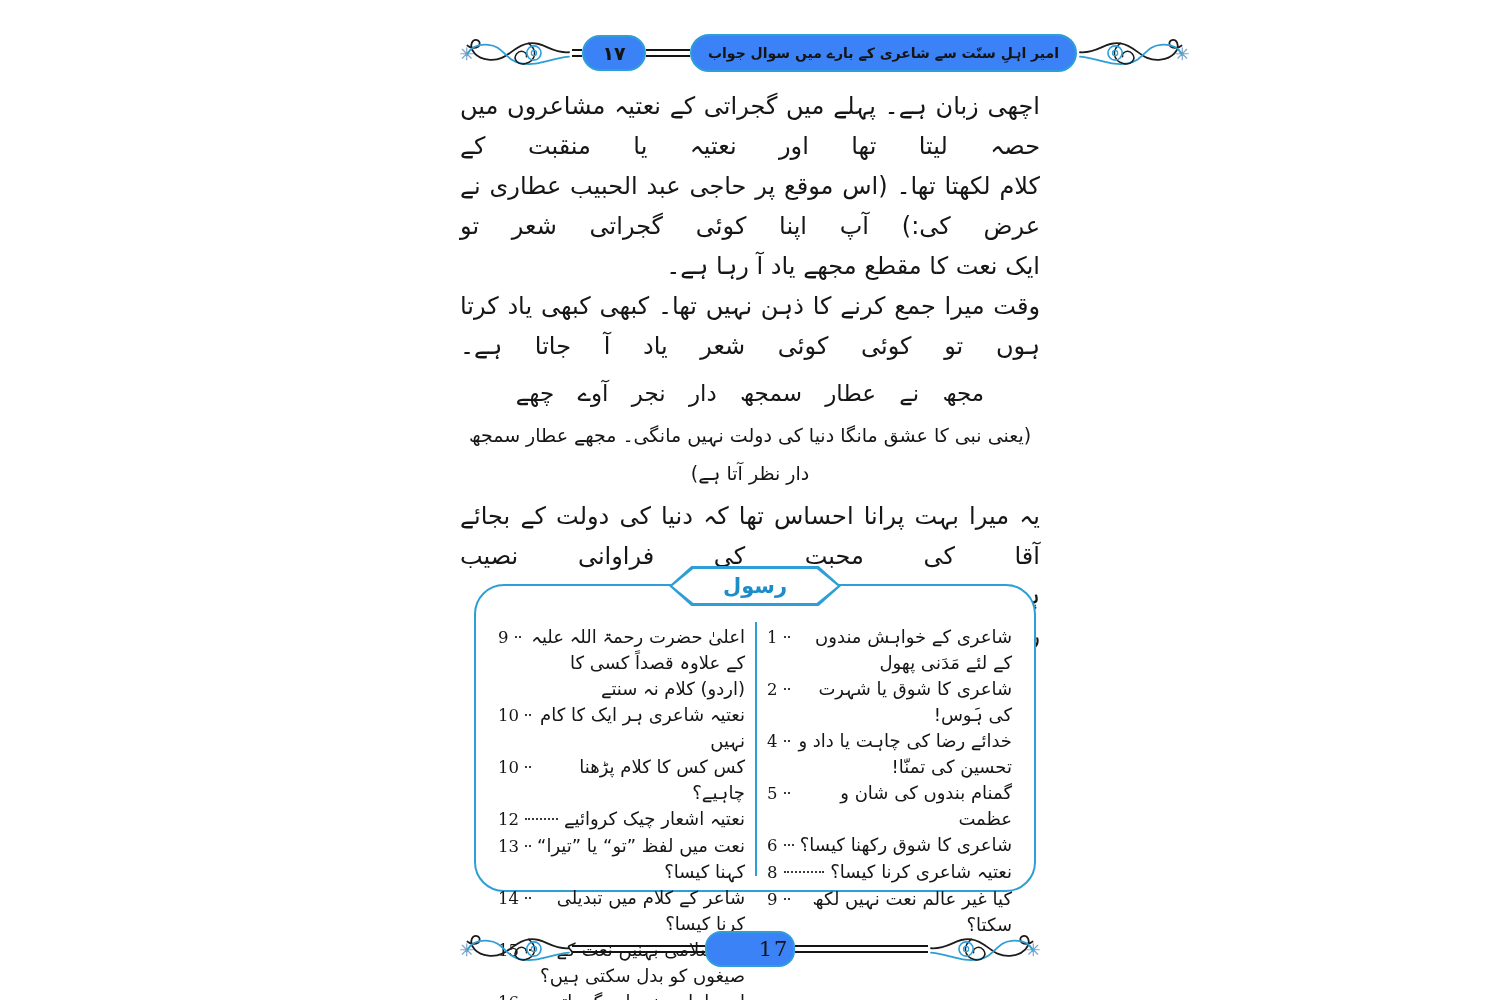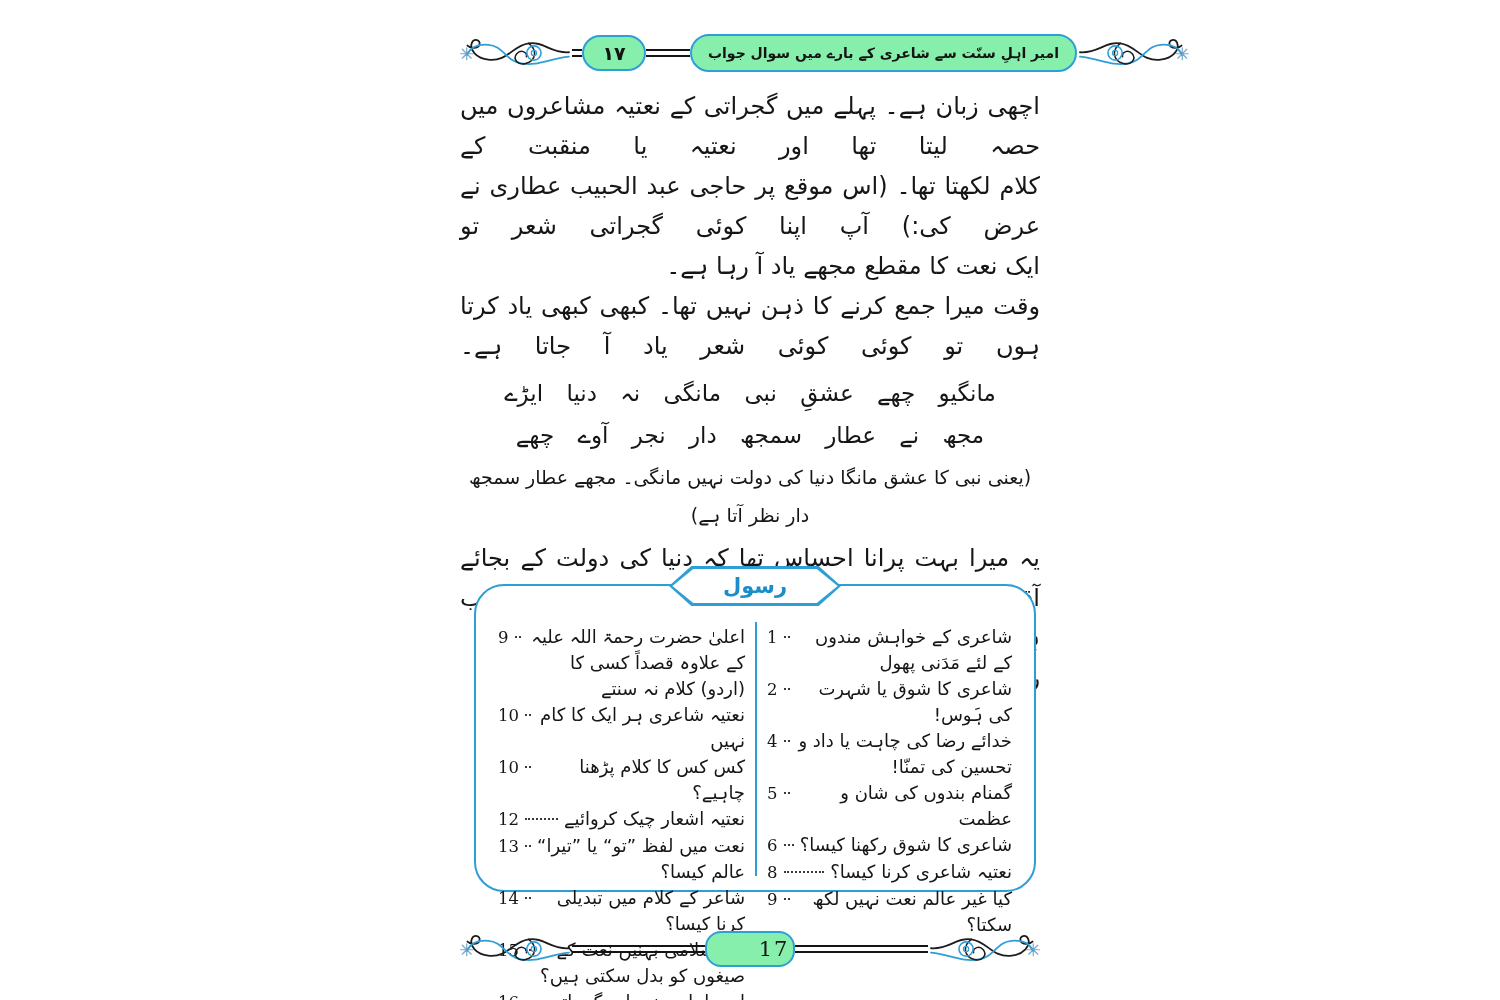--- a/index.html
+++ b/index.html
@@ -12,21 +12,21 @@
   .band { position:absolute; left:460px; width:580px; height:50px;
           display:flex; align-items:center; direction:ltr; }
   .header-band { top:28px; }
   .footer-band { top:924px; }
   .flourish { width:112px; height:46px; flex:0 0 auto; }
   .flourish.mirror { transform:scaleX(-1); }
   .dbl-line { height:8px; border-top:2.4px solid #141414; border-bottom:2.4px solid #141414; flex:0 0 auto; }
   .dbl-grow { flex:1 1 auto; }
   .pill {
     flex:0 0 auto; display:flex; align-items:center; justify-content:center;
-    background:#86efac; border:2.3px solid #2e9fd6; color:#141414;
+    background:#3b82f6; border:2.3px solid #2e9fd6; color:#141414;
   }
   .pill-num-urdu { width:64px; height:36px; border-radius:18px; font-size:19px; font-weight:bold; }
   .pill-title { height:38px; border-radius:19px; padding:0 16px; font-size:14px; font-weight:bold; direction:rtl; white-space:nowrap; }
   .pill-num-latin { width:90px; height:36px; border-radius:16px; font-size:21px; letter-spacing:2px; font-family:"DejaVu Serif", serif;padding-left:48px; }
   
   .body-block { position:absolute; left:460px; top:86px; width:580px; direction:rtl; }
   .bline { font-size:24px; line-height:40px; text-align:justify; text-align-last:justify; }
   .bline.partial { text-align:right; text-align-last:right; }
   .poetry { margin-top:6px; }
   .pline { font-size:23px; line-height:42px; text-align:center; word-spacing:16px; }
@@ -94,21 +94,20 @@
     </svg>
   </div>
 
   <div class="body-block" lang="ur" dir="rtl">
     <div class="bline">اچھی زبان ہے۔ پہلے میں گجراتی کے نعتیہ مشاعروں میں حصہ لیتا تھا اور نعتیہ یا منقبت کے</div>
     <div class="bline">کلام لکھتا تھا۔ (اس موقع پر حاجی عبد الحبیب عطاری نے عرض کی:) آپ اپنا کوئی گجراتی شعر تو</div>
     <div class="bline partial">ایک نعت کا مقطع مجھے یاد آ رہا ہے۔</div>
     <div class="bline">وقت میرا جمع کرنے کا ذہن نہیں تھا۔ کبھی کبھی یاد کرتا ہوں تو کوئی کوئی شعر یاد آ جاتا ہے۔</div>
 
     <div class="poetry">
-      <div class="pline">مانگیو چھے عشقِ نبی مانگی نہ دنیا ایڑے</div>
       <div class="pline">مجھ نے عطار سمجھ دار نجر آوے چھے</div>
     </div>
 
     <div class="note-line">(یعنی نبی کا عشق مانگا دنیا کی دولت نہیں مانگی۔ مجھے عطار سمجھ دار نظر آتا ہے)</div>
 
     <div class="closing">
       <div class="bline">یہ میرا بہت پرانا احساس تھا کہ دنیا کی دولت کے بجائے آقا کی محبت کی فراوانی نصیب</div>
       <div class="bline partial">ہو جائے اور عشقِ رسول کا ذخیرہ مل جائے۔ (دلوں کی راحت: قسط 8)</div>
     </div>
   </div>
@@ -175,21 +174,21 @@
             <span class="toc-title">کس کس کا کلام پڑھنا چاہیے؟</span>
             <span class="toc-dots"></span>
             <span class="toc-page">10</span>
           </div>
           <div class="toc-row">
             <span class="toc-title">نعتیہ اشعار چیک کروائیے</span>
             <span class="toc-dots"></span>
             <span class="toc-page">12</span>
           </div>
           <div class="toc-row">
-            <span class="toc-title">نعت میں لفظ ”تو“ یا ”تیرا“ عالم کیسا؟</span>
+            <span class="toc-title">نعت میں لفظ ”تو“ یا ”تیرا“ کہنا کیسا؟</span>
             <span class="toc-dots"></span>
             <span class="toc-page">13</span>
           </div>
           <div class="toc-row">
             <span class="toc-title">شاعر کے کلام میں تبدیلی کرنا کیسا؟</span>
             <span class="toc-dots"></span>
             <span class="toc-page">14</span>
           </div>
           <div class="toc-row">
             <span class="toc-title">کیا اسلامی بہنیں نعت کے صیغوں کو بدل سکتی ہیں؟</span>

